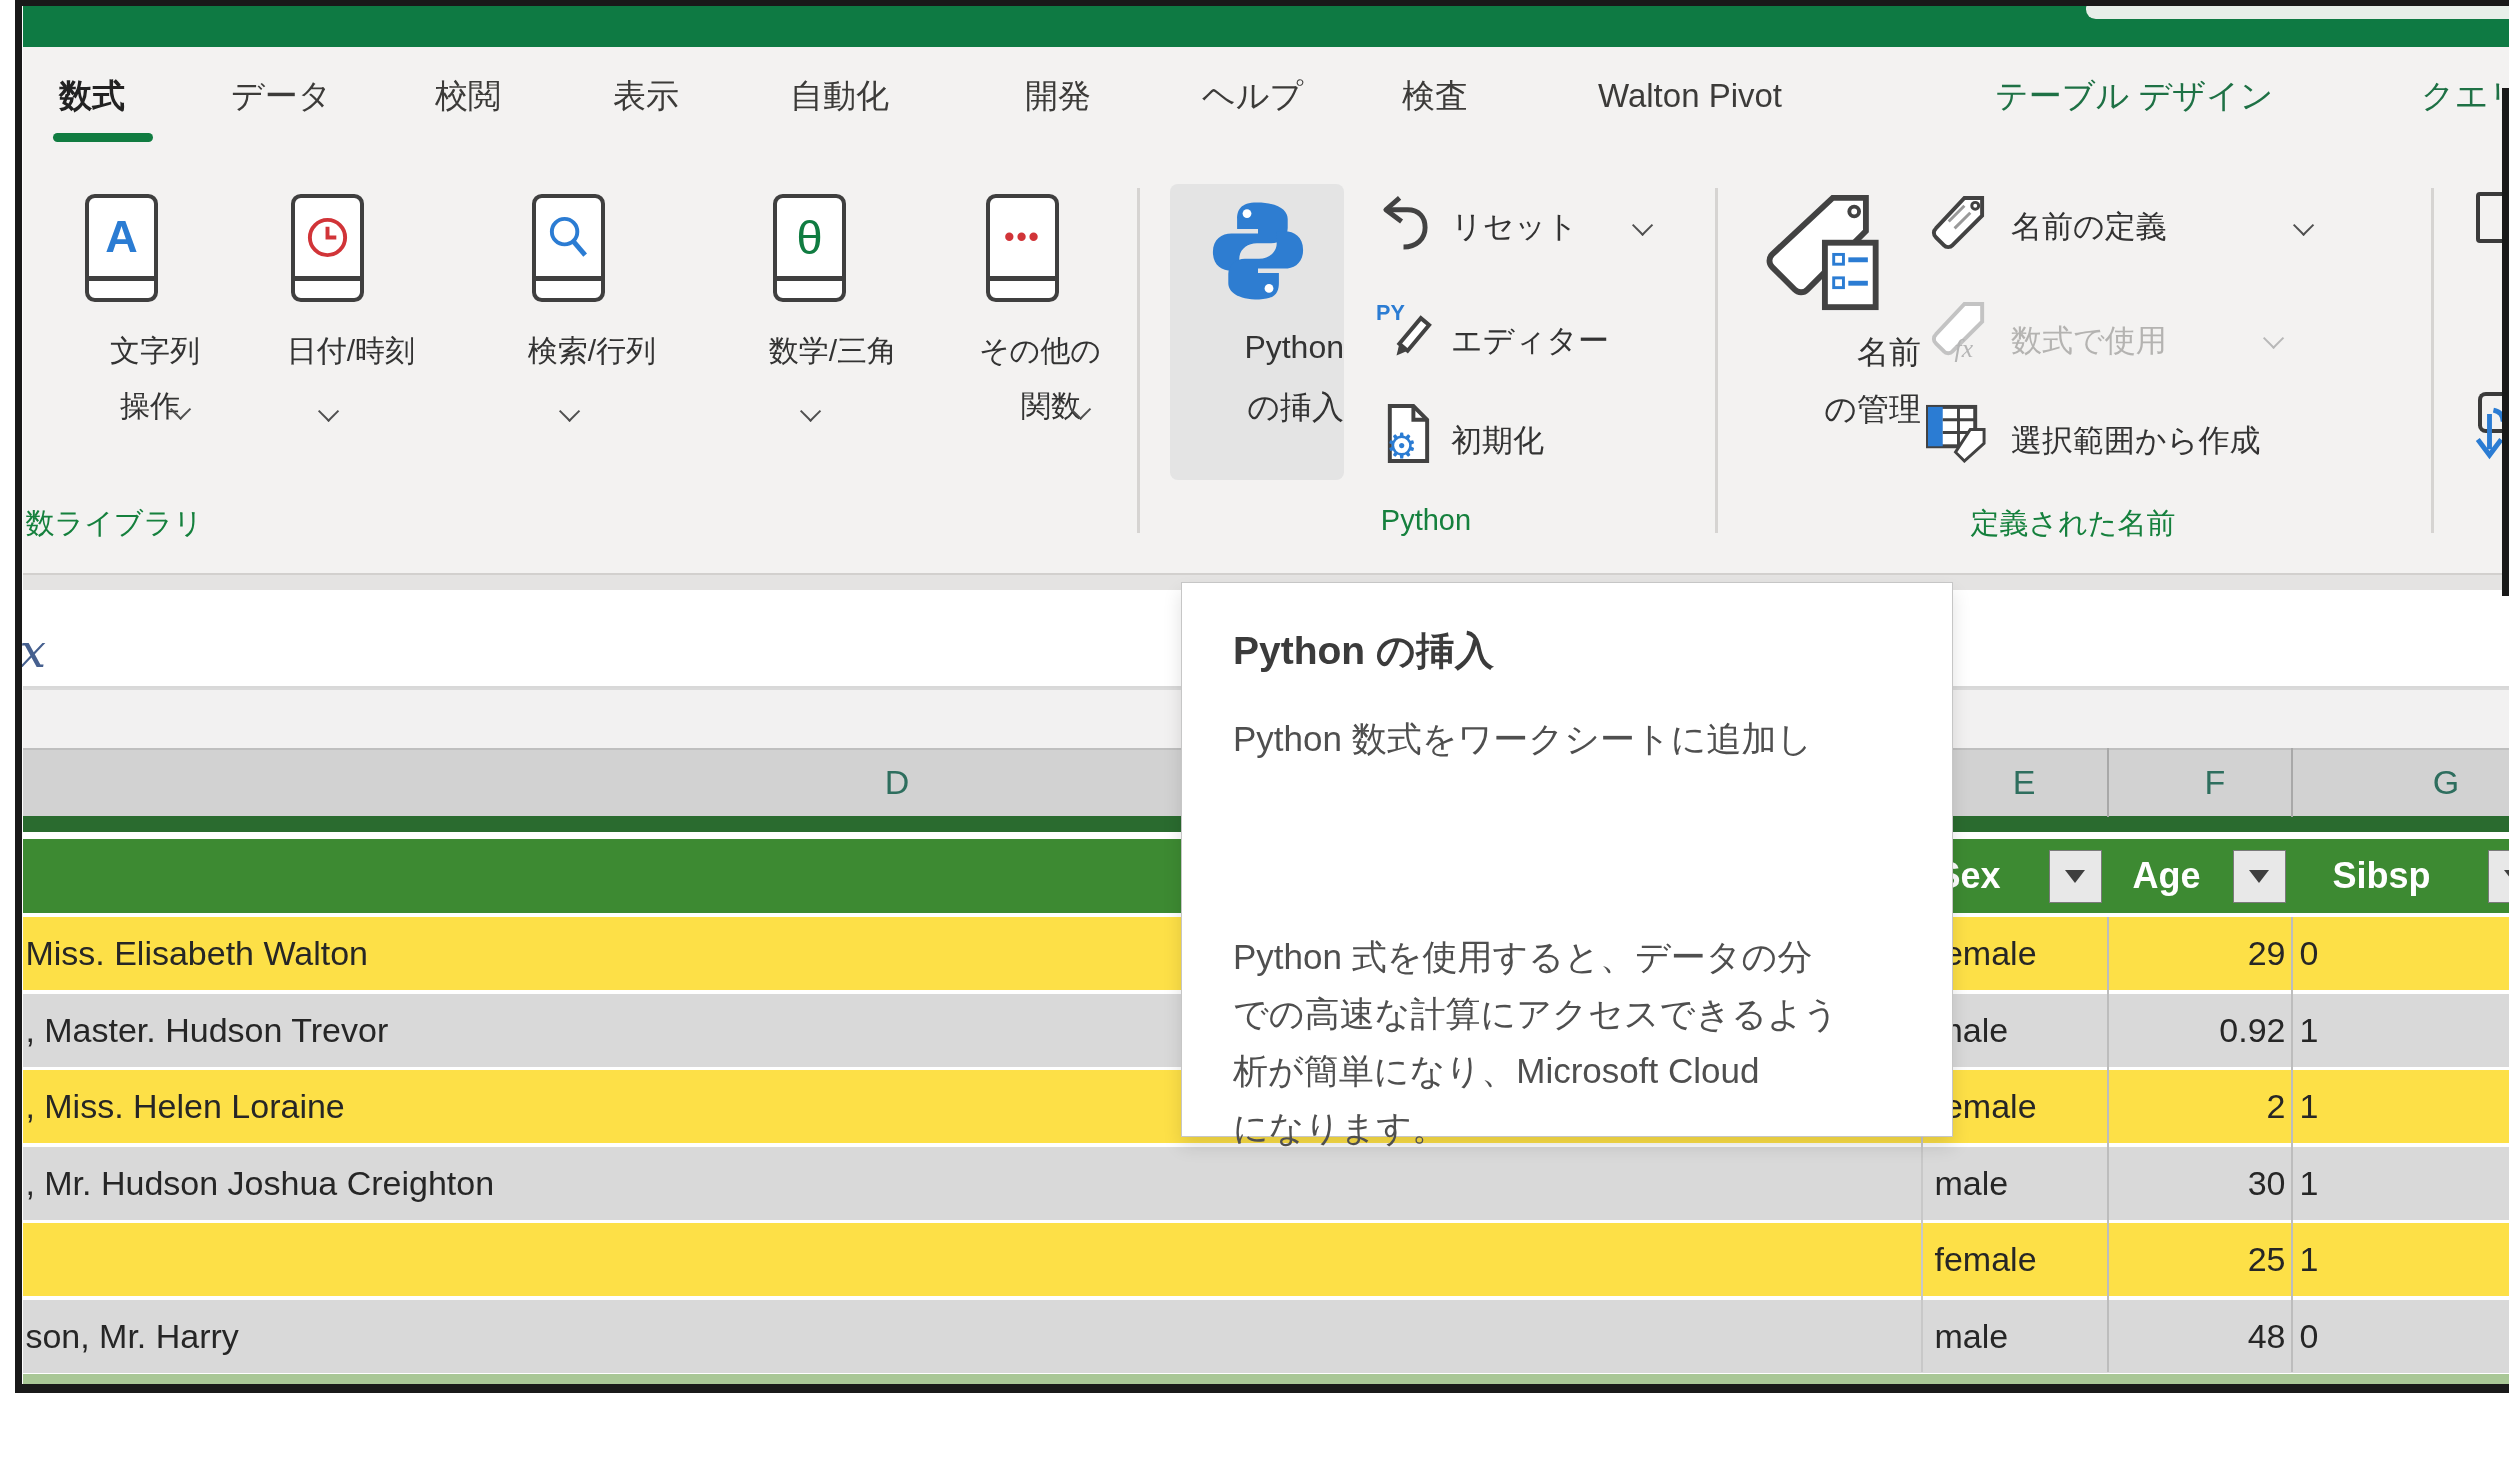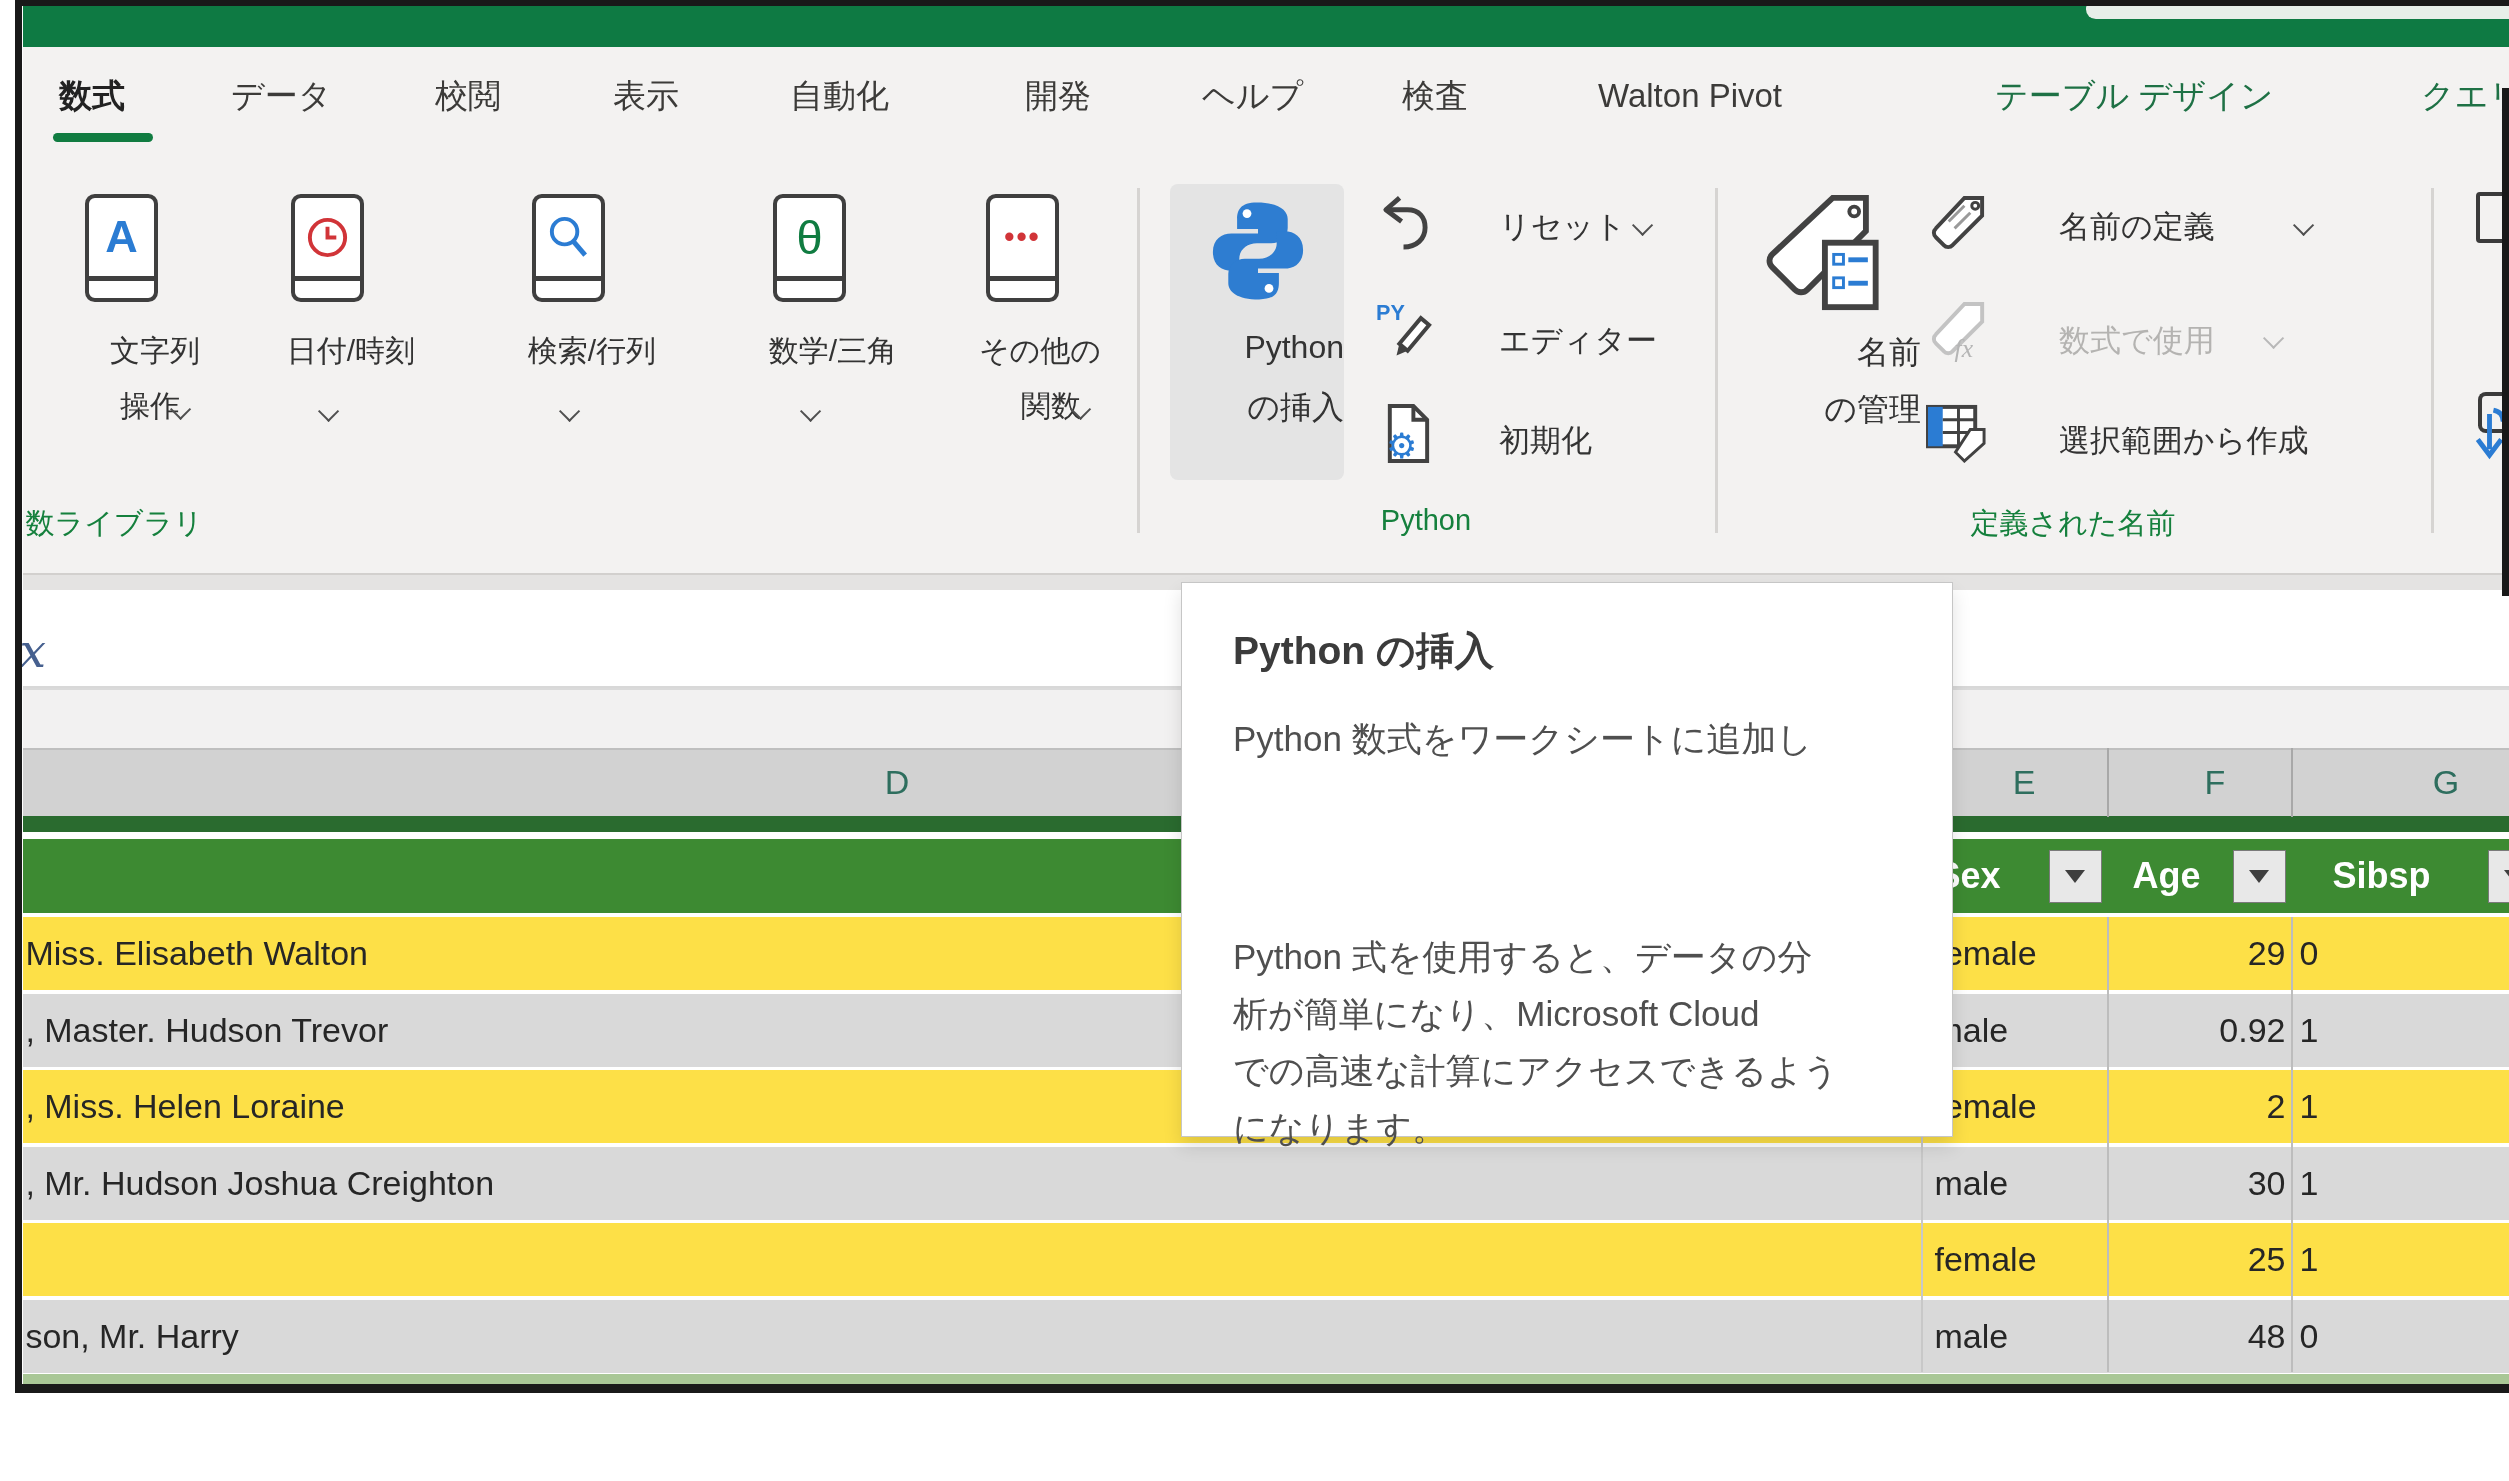--- a/index.html
+++ b/index.html
@@ -22,21 +22,21 @@
   .ribbonbottom{left:22.5px;top:573px;width:2487px;height:16.7px;background:#e4e3e2;border-top:2px solid #d2d0ce;box-sizing:border-box;}
   .vsep{width:2.9px;background:#d6d4d2;top:188px;height:345px;}
   .book{top:194px;width:73px;height:108px;border:4.9px solid #3f3f3f;border-radius:9.8px;background:#fff;box-sizing:border-box;}
   .bookline{position:absolute;left:-1px;right:-1px;bottom:16.7px;height:4.9px;background:#3f3f3f;}
   .bglyph{position:absolute;top:2px;left:0;right:0;bottom:23.5px;display:flex;align-items:center;justify-content:center;}
   .btnlabel{font-size:30px;color:#333;text-align:right;white-space:nowrap;}
   .chev{width:12.7px;height:12.7px;border-left:2.9px solid #4f4f4f;border-bottom:2.9px solid #4f4f4f;transform:rotate(-45deg);}
   .chev.dis{border-color:#b8b8b8;}
   .glabel{top:504px;font-size:29px;color:#15803d;white-space:nowrap;}
   .pybtn{left:1170px;top:184px;width:174px;height:296px;background:#e4e4e4;border-radius:7.8px;}
-  .ritem{font-size:31px;color:#333;white-space:nowrap;margin-left:48px;}
+  .ritem{font-size:31px;color:#333;white-space:nowrap;}
   .ritem.dis{color:#b4b3b1;}
   
   .fbar{left:22.5px;top:590px;width:2487px;height:98px;background:#fff;border-bottom:2px solid #d8d8d8;box-sizing:border-box;}
   .fxpart{left:19.6px;top:623px;font-family:"DejaVu Serif","Liberation Serif",serif;font-style:italic;font-size:47px;color:#46608f;z-index:5;}
   .prehead{left:22.5px;top:688px;width:2487px;height:60px;background:#f2f1f1;border-top:2px solid #dadada;box-sizing:border-box;}
   
   .colhead{left:22.5px;top:748px;width:2487px;height:69px;background:#d2d2d2;border-top:2px solid #bfbfbf;box-sizing:border-box;}
   .colletter{top:748px;height:69px;line-height:69px;width:108px;text-align:center;font-size:34px;color:#2e6e5e;z-index:2;}
   .colline{top:748px;height:69px;width:2px;background:#a8a8a8;z-index:3;}
   .dgreen{left:22.5px;top:816px;width:2487px;height:15.7px;background:#2a6b2f;}
@@ -310,22 +310,22 @@
 
   <div class="a sliver"></div>
 
   <div class="a tooltip">
     <div class="ttl">Python の挿入</div>
     <div class="p1">
       <div class="tline">Python 数式をワークシートに追加し</div>
     </div>
     <div class="p2">
       <div class="tline">Python 式を使用すると、データの分</div>
+      <div class="tline">での高速な計算にアクセスできるよう</div>
       <div class="tline">析が簡単になり、Microsoft Cloud</div>
-      <div class="tline">での高速な計算にアクセスできるよう</div>
       <div class="tline">になります。</div>
     </div>
   </div>
 
   <div class="a frame" style="left:14.7px;top:0;width:2494px;height:5.9px"></div>
   <div class="a frame" style="left:14.7px;top:0;width:7.8px;height:1393px"></div>
   <div class="a frame" style="left:14.7px;top:1384px;width:2494px;height:8.8px"></div>
   <div class="a frame" style="left:2502px;top:88px;width:6.9px;height:508px"></div>
 
 </div>

